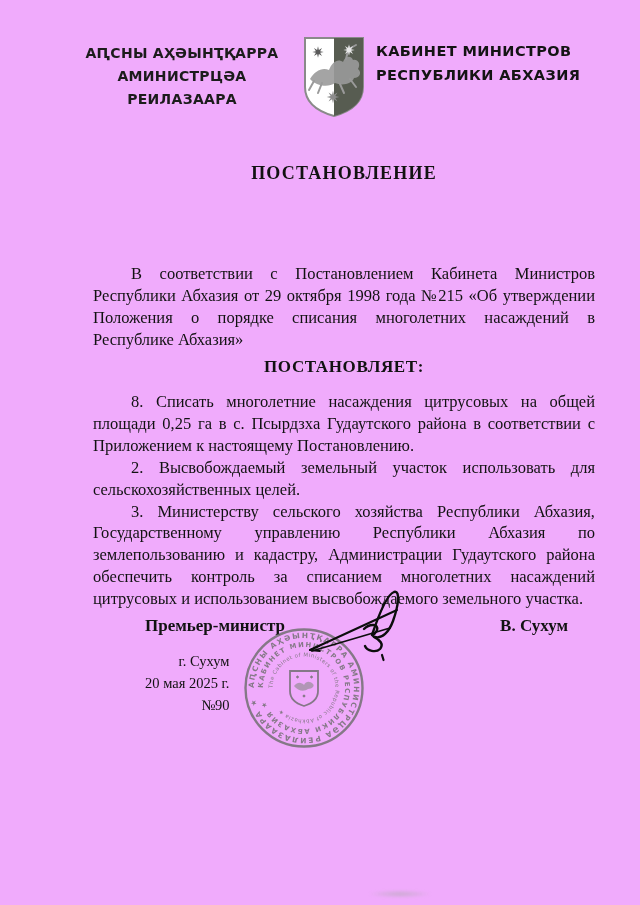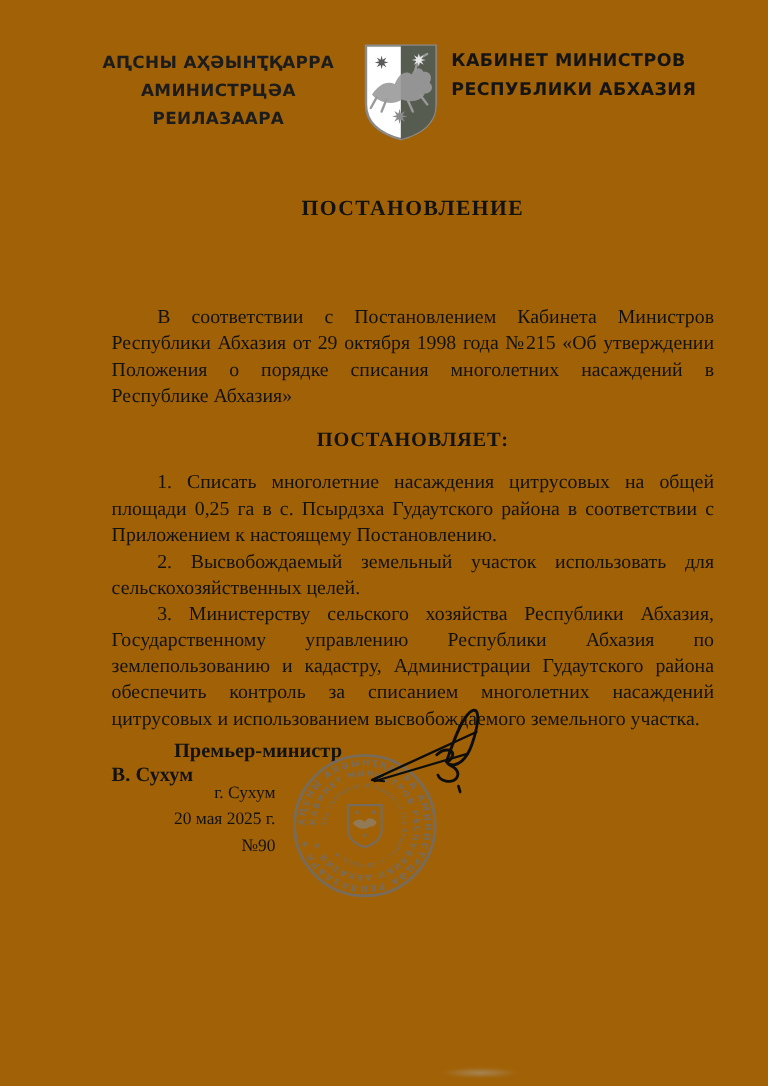--- a/index.html
+++ b/index.html
@@ -1,18 +1,18 @@
 <!DOCTYPE html>
 <html><head>
 <meta charset="utf-8">
 <style>
   html,body{margin:0;padding:0;background:#e8e8e8;}
   .page{
     position:relative;width:640px;height:905px;margin:0 auto;
-    background:#a16207;overflow:hidden;
+    background:#f0abfc;overflow:hidden;
     font-family:"Liberation Serif","DejaVu Serif",serif;
     color:#121212;
   }
   
   .hdr-left{
     position:absolute;left:68px;top:42px;width:228px;text-align:center;
     font-family:"DejaVu Sans","Liberation Sans",sans-serif;
     font-weight:bold;font-size:14px;line-height:23px;color:#1c1c1c;
     letter-spacing:.3px;
   }
@@ -27,41 +27,41 @@
   .title{
     position:absolute;left:93px;top:163px;width:502px;text-align:center;
     font-weight:bold;font-size:18px;letter-spacing:1.2px;
   }
   .subject{
     position:absolute;left:93px;top:201px;width:502px;text-align:center;
     font-weight:bold;font-size:15.5px;line-height:22px;
   }
   
   .preamble{
-    position:absolute;left:93px;top:253px;width:502px;margin:0;
+    position:absolute;left:93px;top:263px;width:502px;margin:0;
     font-size:16.5px;line-height:22px;text-align:justify;text-indent:38px;
   }
   .h-body1{
     position:absolute;left:93px;top:322px;width:502px;text-align:center;
     font-weight:bold;font-size:16.5px;
   }
   .h-body2{
     position:absolute;left:93px;top:357px;width:502px;text-align:center;
     font-weight:bold;font-size:17px;letter-spacing:.6px;
   }
   .items{position:absolute;left:93px;top:391px;width:502px;}
   .items p{
     margin:0;font-size:16.5px;line-height:21.9px;
     text-align:justify;text-indent:38px;
   }
   
   .sig-row{
     position:absolute;left:93px;top:616px;width:475px;
     display:flex;justify-content:space-between;
-    font-weight:bold;font-size:17px;flex-direction:column;
+    font-weight:bold;font-size:17px;
   }
   .sig-row .post{padding-left:52px;}
   .issue{
     position:absolute;left:145px;top:650px;
     font-size:14.5px;line-height:22px;
   }
   .issue div{margin-bottom:0px;text-align:right;}
   .seal{position:absolute;left:242px;top:626px;opacity:.82;}
   .sign-svg{position:absolute;left:294px;top:583px;}
   .smudge{
@@ -112,21 +112,21 @@
   </div>
 
   <div class="title">ПОСТАНОВЛЕНИЕ</div>
 
 
   <p class="preamble">В соответствии с Постановлением Кабинета Министров Республики Абхазия от 29 октября 1998 года №215 «Об утверждении Положения о порядке списания многолетних насаждений в Республике Абхазия»</p>
 
   <div class="h-body2">ПОСТАНОВЛЯЕТ:</div>
 
   <div class="items">
-    <p>1. Списать многолетние насаждения цитрусовых на общей площади 0,25 га в с. Псырдзха Гудаутского района в соответствии с Приложением к настоящему Постановлению.</p>
+    <p>8. Списать многолетние насаждения цитрусовых на общей площади 0,25 га в с. Псырдзха Гудаутского района в соответствии с Приложением к настоящему Постановлению.</p>
     <p>2. Высвобождаемый земельный участок использовать для сельскохозяйственных целей.</p>
     <p>3. Министерству сельского хозяйства Республики Абхазия, Государственному управлению Республики Абхазия по землепользованию и кадастру, Администрации Гудаутского района обеспечить контроль за списанием многолетних насаждений цитрусовых и использованием высвобождаемого земельного участка.</p>
   </div>
 
   <div class="sig-row">
     <span class="post">Премьер-министр</span>
     <span class="name">В. Сухум</span>
   </div>
 
   <div class="issue">

